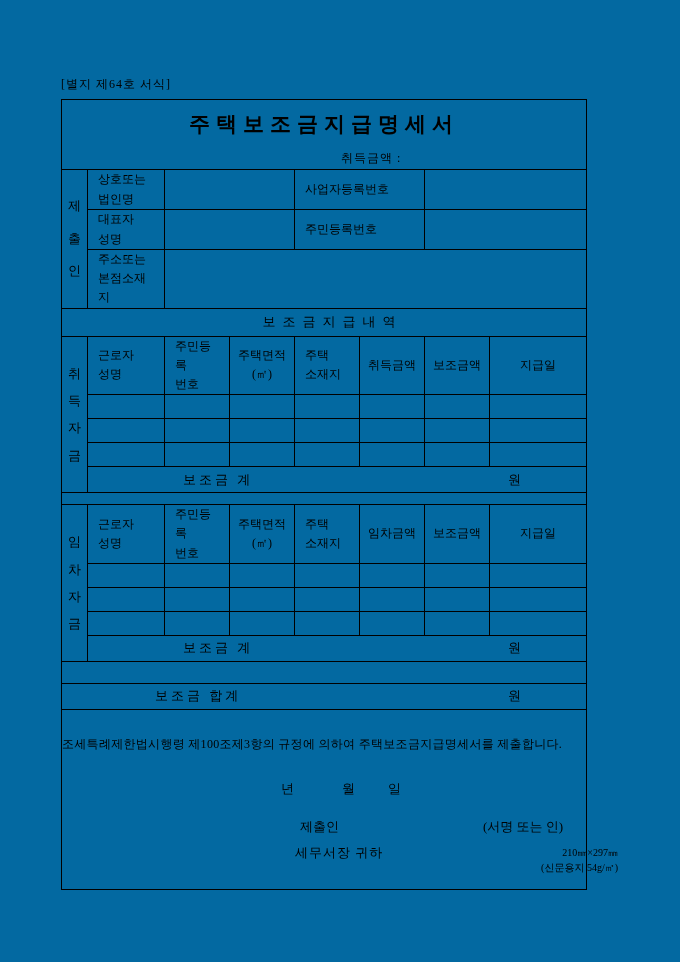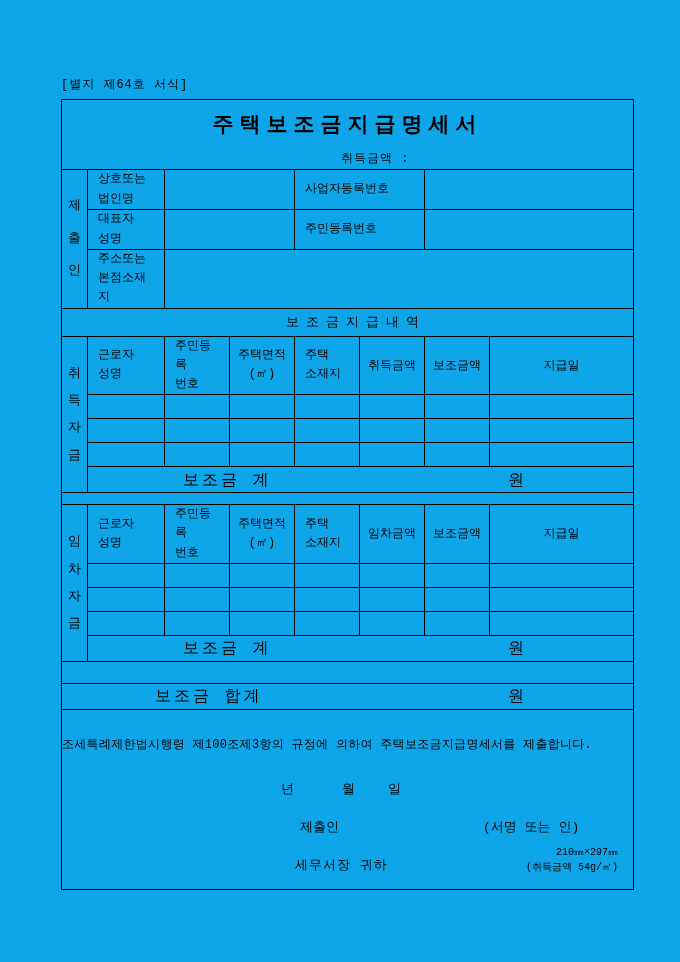--- a/index.html
+++ b/index.html
@@ -1,44 +1,44 @@
 <!DOCTYPE html>
 <html><head>
 <meta charset="utf-8">
 <style>
   * { box-sizing: border-box; margin: 0; padding: 0; }
   html, body { background: #fff; }
   .page {
-    position: relative; width: 680px; height: 962px; background: #0ea5e9; color: #000;
-    font-family: Liberation Mono, monospace;
+    position: relative; width: 680px; height: 962px; background: #0369a1; color: #000;
+    font-family: Liberation Serif, serif;
   }
   .form-label { position: absolute; left: 61px; top: 76px; font-size: 12px; letter-spacing: 1px; }
 
-  table.main { position: absolute; left: 61px; top: 99px; width: 573px; border-collapse: collapse; table-layout: fixed; }
+  table.main { position: absolute; left: 61px; top: 99px; width: 526px; border-collapse: collapse; table-layout: fixed; }
   td { border: 1px solid #000; font-size: 12px; text-align: center; vertical-align: middle; padding: 0; overflow: hidden; }
 
   .title-cell { height: 70px; vertical-align: top; }
   .form-title { font-size: 21px; font-weight: bold; letter-spacing: 6px; padding-top: 10px; text-align: center; }
   .tax-year { font-size: 12px; text-align: left; padding-left: 279px; padding-top: 12px; letter-spacing: 1px; }
 
   .vlabel { white-space: pre-line; font-size: 13px; line-height: 2.5; }
   .v4 { line-height: 2.1; }
   .jl { white-space: pre-line; text-align: justify; text-align-last: justify; padding: 0 10px; line-height: 1.6; }
   .ml { white-space: pre-line; line-height: 1.6; }
 
   .h40 td { height: 40px; }
   td.section-header { height: 28px; text-align: center; padding-left: 17px; letter-spacing: 7px; font-size: 13px; }
   .hdr td { height: 42px; }
   .dr td { height: 24px; }
   .subrow td { height: 26px; }
   .sp1 td { height: 12px; }
   .sp2 td { height: 22px; }
 
   td.subtotal { position: relative; }
-  td.subtotal span { position: absolute; top: 50%; transform: translateY(-50%); white-space: nowrap; font-size: 16px; }
+  td.subtotal span { position: absolute; top: 50%; transform: translateY(-50%); white-space: nowrap; font-size: 13px; }
   td.acq-sub .s-label { left: 95px; letter-spacing: 3px; }
   td.acq-sub .s-unit  { left: 420px; }
   td.total-cell .s-label { left: 93px; letter-spacing: 3px; }
   td.total-cell .s-unit  { left: 446px; }
 
   td.decl-cell { height: 180px; position: relative; }
   .decl-text { position: absolute; top: 26px; left: 0; right: 16px; text-align: left; font-size: 12px; letter-spacing: 0.3px; }
   .decl-abs { position: absolute; font-size: 13px; white-space: nowrap; }
 
   .footer-left  { position: absolute; left: 61px;  top: 845px; font-size: 11px; line-height: 1.5; }
@@ -216,24 +216,24 @@
     </tr>
 
     <tr>
       <td colspan="8" class="decl-cell">
         <div class="decl-text">조세특례제한법시행령 제100조제3항의 규정에 의하여 주택보조금지급명세서를 제출합니다.</div>
         <span class="decl-abs" style="left:219px; top:70px;">년</span>
         <span class="decl-abs" style="left:280px; top:70px;">월</span>
         <span class="decl-abs" style="left:326px; top:70px;">일</span>
         <span class="decl-abs" style="left:238px; top:108px;">제출인</span>
         <span class="decl-abs" style="left:421px; top:108px;">(서명 또는 인)</span>
-        <span class="decl-abs" style="left:233px; top:146px; letter-spacing:1px;">세무서장 귀하</span>
+        <span class="decl-abs" style="left:233px; top:134px; letter-spacing:1px;">세무서장 귀하</span>
       </td>
     </tr>
   </tbody>
     </table>
 
   <div class="footer-right">
     <div>210㎜×297㎜</div>
-    <div>(취득금액 54g/㎡)</div>
+    <div>(신문용지 54g/㎡)</div>
   </div>
 
 </div>
 
 </body></html>

